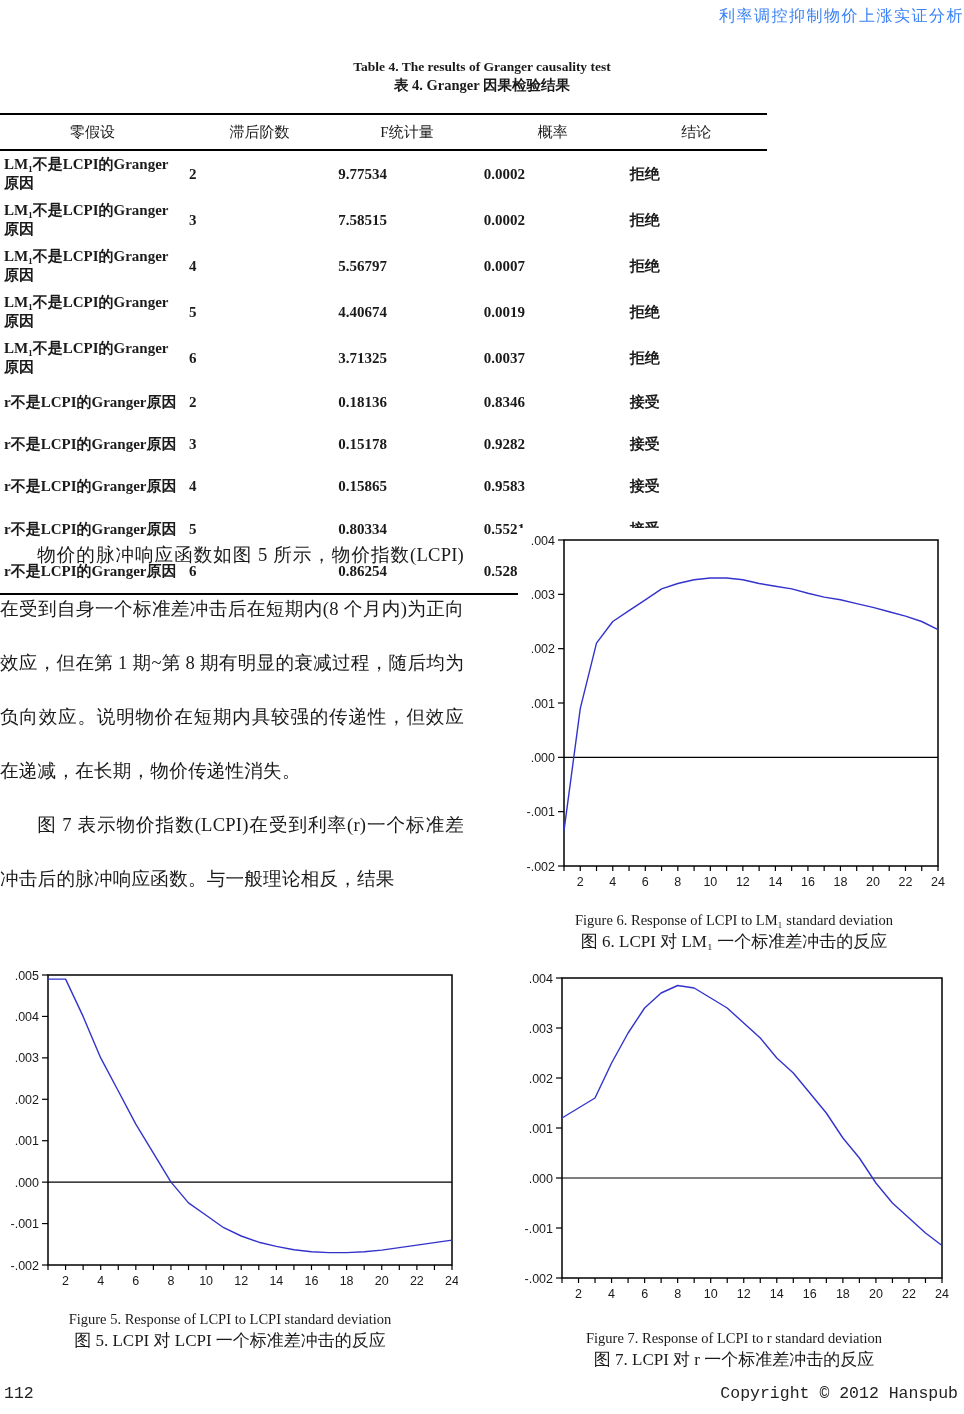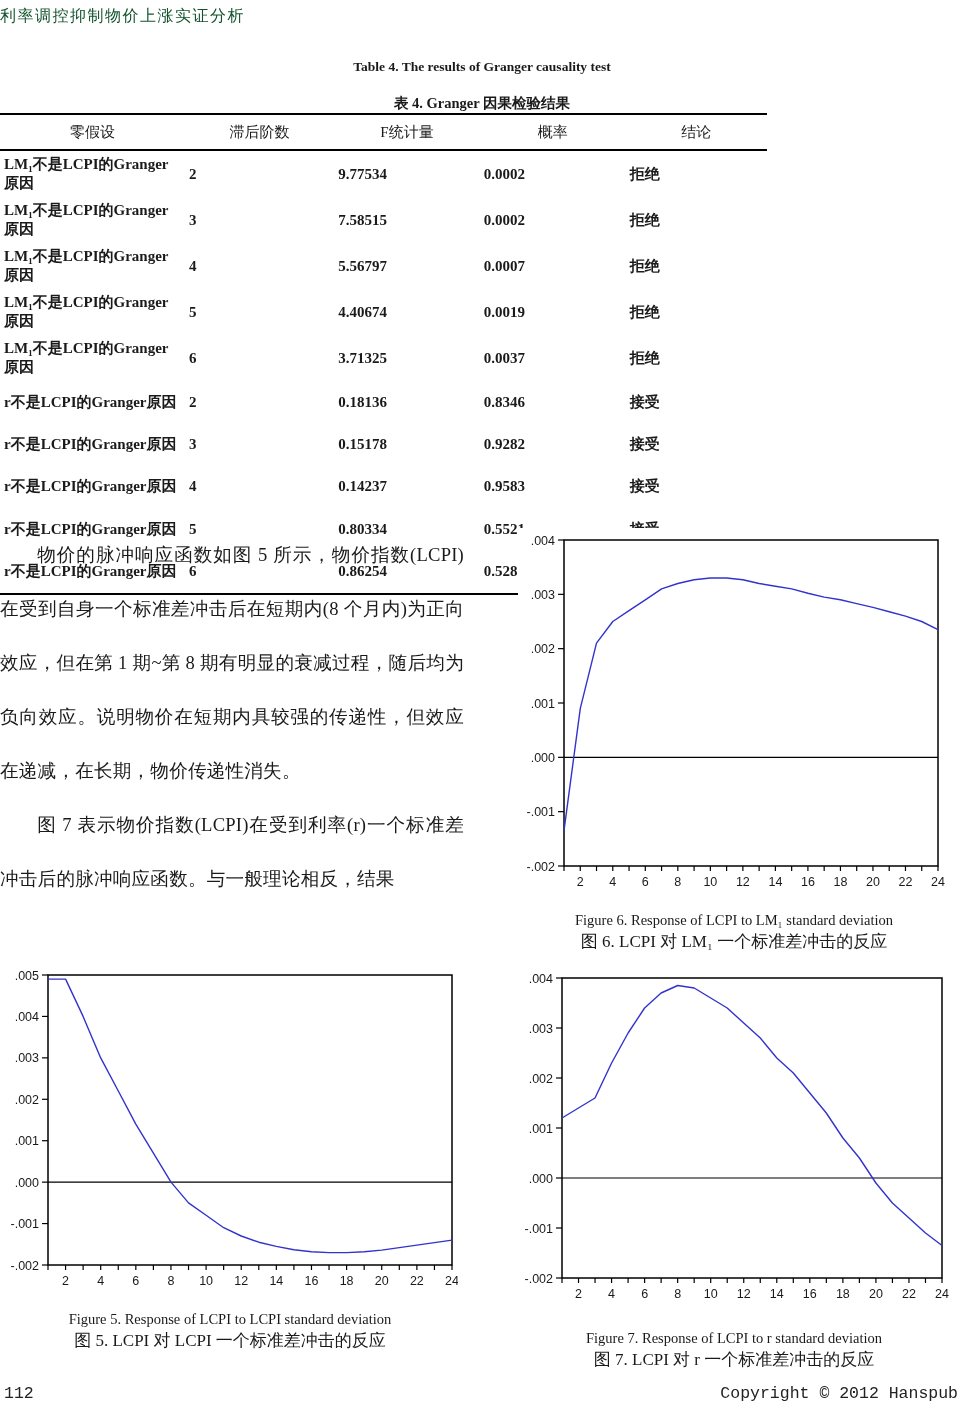--- a/index.html
+++ b/index.html
@@ -1,29 +1,29 @@
 <!DOCTYPE html>
 <html><head>
 <meta charset="utf-8">
 <style>
   html,body{margin:0;padding:0;background:#fff;}
   .page{
     position:relative;width:964px;height:1414px;background:#ffffff;
     font-family:"Liberation Serif", serif;color:#1a1a1a;overflow:hidden;
   }
   .running-header{
-    position:absolute;top:6px;left:0;width:100%;text-align:left;
-    font-size:16px;color:#14532d;letter-spacing:1.5px;
+    position:absolute;top:6px;left:0;width:100%;text-align:right;
+    font-size:16px;color:#3b82f6;letter-spacing:1.5px;
   }
   .table-title{
     position:absolute;top:57px;left:0;width:100%;text-align:center;
     font-weight:bold;line-height:19px;
   }
   .table-title .en{font-size:13.5px;}
-  .table-title .zh{font-size:14.5px;margin-top:18px;}
+  .table-title .zh{font-size:14.5px;}
   table.granger{
     position:absolute;top:113px;left:0;width:767px;
     border-collapse:collapse;
     border-top:2.5px solid #000;border-bottom:2.5px solid #000;border-radius:21px;
   }
   table.granger thead tr{border-bottom:2px solid #000;height:36px;}
   table.granger th{font-weight:normal;font-size:15px;text-align:center;}
   table.granger td{font-size:15px;text-align:left;height:34.4px;padding:4px;font-weight:bold;}
   .body-text{
     position:absolute;left:0;top:528px;width:464px;
@@ -116,21 +116,21 @@
         <tr>
           <td>r不是LCPI的Granger原因</td>
           <td>3</td>
           <td>0.15178</td>
           <td>0.9282</td>
           <td>接受</td>
         </tr>
         <tr>
           <td>r不是LCPI的Granger原因</td>
           <td>4</td>
-          <td>0.14237</td>
+          <td>0.15865</td>
           <td>0.9583</td>
           <td>接受</td>
         </tr>
         <tr>
           <td>r不是LCPI的Granger原因</td>
           <td>5</td>
           <td>0.80334</td>
           <td>0.5521</td>
           <td>接受</td>
         </tr>

